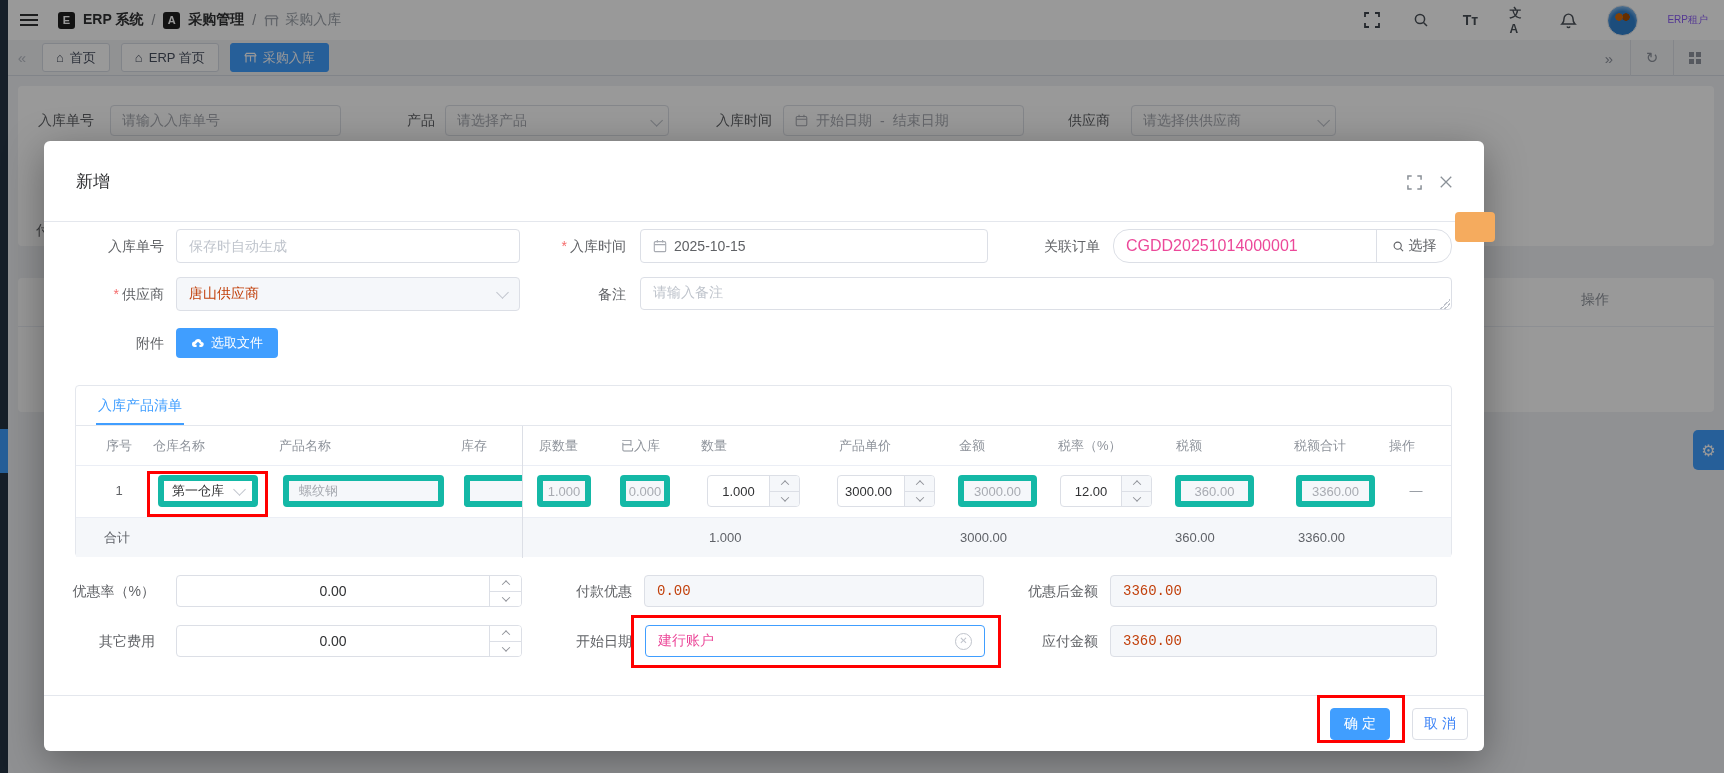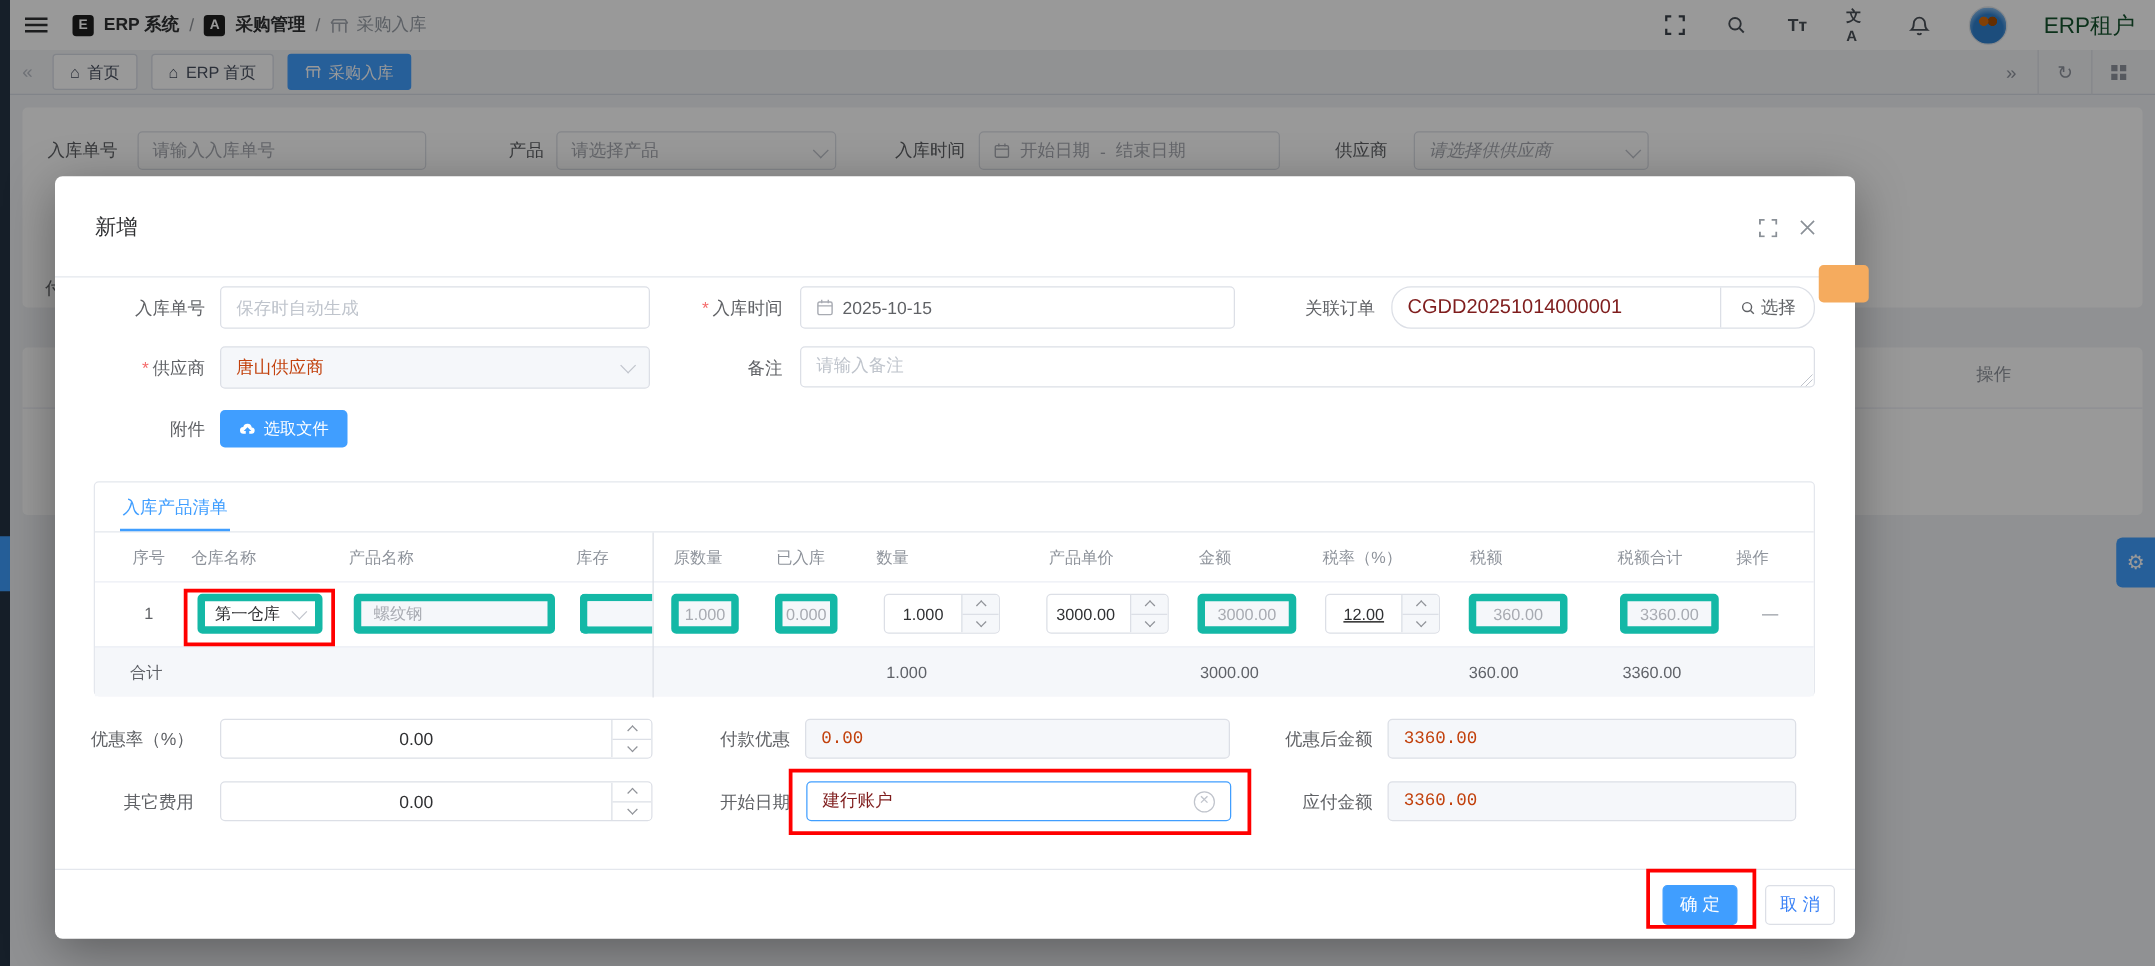--- a/index.html
+++ b/index.html
@@ -17,21 +17,21 @@
          display:inline-flex;align-items:center;justify-content:center;}
   .crumb-sep{color:#909399;font-weight:normal;}
   .crumb-muted{color:#9aa0a8;font-weight:normal;display:flex;align-items:center;gap:6px;}
   .nav-right{position:absolute;right:8px;top:0;height:40px;display:flex;align-items:center;gap:29px;padding-right:8px;}
   .nico{color:#4a5058;display:flex;align-items:center;justify-content:center;width:20px;height:20px;cursor:pointer;font-size:14px;}
   .avatar{width:29px;height:29px;border-radius:50%;border:1px solid #e3e6ea;cursor:pointer;
      background:
        radial-gradient(circle at 38% 38%, #d96c0a 0 3.5px, rgba(0,0,0,0) 4px),
        radial-gradient(circle at 62% 38%, #a84e00 0 3.5px, rgba(0,0,0,0) 4px),
        radial-gradient(circle at 50% 60%, #2f80cf 0 52%, #8ec0ee 78%, #f2f6fa 79%);}
-  .uname{font-size:18px;color:#14532d;cursor:pointer;}
+  .uname{font-size:10px;color:#8b5cf6;cursor:pointer;}
   .tabbar{left:8px;top:40px;width:1716px;height:36px;background:#f2f3f6;border-bottom:1px solid #d8dce5;z-index:1;
           display:flex;align-items:center;}
   .tab-arrow{width:28px;text-align:center;color:#b9bec6;font-size:15px;cursor:pointer;}
   .tab{height:27px;display:inline-flex;align-items:center;gap:6px;padding:0 13px;margin-right:11px;
        background:#fff;border:1px solid #d8dce5;border-radius:3px;font-size:13px;color:#495060;cursor:pointer;}
   .tab .glyph{font-size:13px;color:#495060;}
   .tab.active{background:#409eff;border-color:#409eff;color:#fff;}
   .tab.active .glyph{color:#fff;}
   .tab-tools{position:absolute;right:8px;top:40px;height:36px;display:flex;align-items:center;z-index:1;}
   .tool{width:42px;height:36px;display:flex;align-items:center;justify-content:center;color:#8f959e;
@@ -53,21 +53,21 @@
   .overlay{left:0;top:0;width:1724px;height:773px;background:rgba(0,0,0,.40);z-index:5;}
   .modal{left:44px;top:141px;width:1440px;height:610px;background:#fff;border-radius:6px;z-index:10;
          box-shadow:0 10px 40px rgba(0,0,0,.35);}
   .m-header{left:0;top:0;width:1440px;height:81px;border-bottom:1px solid #e4e7ed;}
   .m-title{left:32px;top:0;height:81px;line-height:81px;font-size:17px;color:#303133;}
   .hicon{top:33px;width:16px;height:16px;color:#6b7076;cursor:pointer;display:flex;align-items:center;justify-content:center;}
   .label{position:absolute;height:34px;line-height:34px;font-size:14px;color:#606266;text-align:right;}
   .req{color:#f56c6c;margin-right:3px;}
   .ipt{position:absolute;height:34px;border:1px solid #dcdfe6;border-radius:4px;background:#fff;font-size:14px;color:#606266;
        box-sizing:border-box;display:flex;align-items:center;padding:0 12px;gap:7px;}
-  input.raw{border:none;outline:none;background:transparent;font:inherit;color:#7f1d1d;width:100%;padding:0;}
+  input.raw{border:none;outline:none;background:transparent;font:inherit;color:#ec4899;width:100%;padding:0;}
   input.raw::placeholder,textarea.rawta::placeholder{color:#bfc4cc;}
   .ipt.disabled{background:#f5f7fa;color:#c2410c;cursor:not-allowed;font-family:Liberation Mono, monospace;}
   .grp{position:absolute;height:34px;border:1px solid #dcdfe6;border-radius:16px;background:#fff;display:flex;box-sizing:border-box;}
   .grp .gi{flex:1;display:flex;align-items:center;padding:0 12px;}
   .grp .gb{width:74px;border-left:1px solid #dcdfe6;display:flex;align-items:center;justify-content:center;gap:4px;
            font-size:14px;color:#606266;cursor:pointer;}
   textarea.rawta{position:absolute;border:1px solid #dcdfe6;border-radius:4px;outline:none;resize:none;
        font:inherit;font-size:14px;color:#606266;padding:6px 12px;box-sizing:border-box;background:#fff;}
   .ta-handle{position:absolute;width:10px;height:10px;
        background:linear-gradient(135deg,transparent 0 50%,#c0c4cc 50% 56%,transparent 56% 70%,#c0c4cc 70% 76%,transparent 76%);}
@@ -203,21 +203,21 @@
   <div class="finput" style="left:783px;width:241px;gap:8px;">
     <svg width="13" height="13" viewBox="0 0 16 16">
         <rect x="1.5" y="3" width="13" height="11.5" rx="1.5" stroke="#a8abb2" stroke-width="1.3" fill="none"></rect>
         <path d="M1.5 6.5h13 M5 1v3 M11 1v3" stroke="#a8abb2" stroke-width="1.3"></path>
       </svg>
     <span>开始日期</span>
     <span>-</span>
     <span>结束日期</span>
   </div>
   <span class="flabel" style="left:1068px;">供应商</span>
-  <div class="finput" style="left:1131px;width:188px;font-style:italic;">
+  <div class="finput" style="left:1131px;width:205px;">
     <span>请选择供供应商</span>
     <span class="fchev"></span>
   </div>
   <span class="abs" style="left:36px;top:222px;font-size:14px;color:#606266;z-index:1;">付</span>
 
   <div class="abs band"></div>
   <div class="abs band-line"></div>
   <span class="abs" style="left:1560px;top:291px;width:70px;text-align:center;font-size:14px;color:#8e939b;z-index:1;">操作</span>
 
   <div class="abs gear-fab">
@@ -341,21 +341,21 @@
               <i class="sc up"></i>
             </span>
           <span>
               <i class="sc dn"></i>
             </span>
         </span>
       </div>
       <div class="cell disabled" style="left:882px;width:79px;">
         <span>3000.00</span>
       </div>
-      <div class="ngrp" style="left:984px;width:92px;text-decoration:underline;">
+      <div class="ngrp" style="left:984px;width:92px;">
         <span class="nv">12.00</span>
         <span class="spin">
           <span>
               <i class="sc up"></i>
             </span>
           <span>
               <i class="sc dn"></i>
             </span>
         </span>
       </div>

